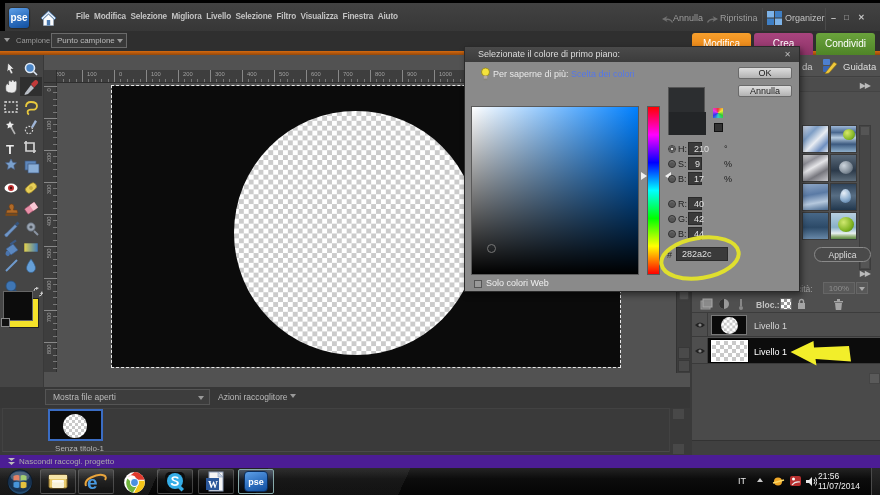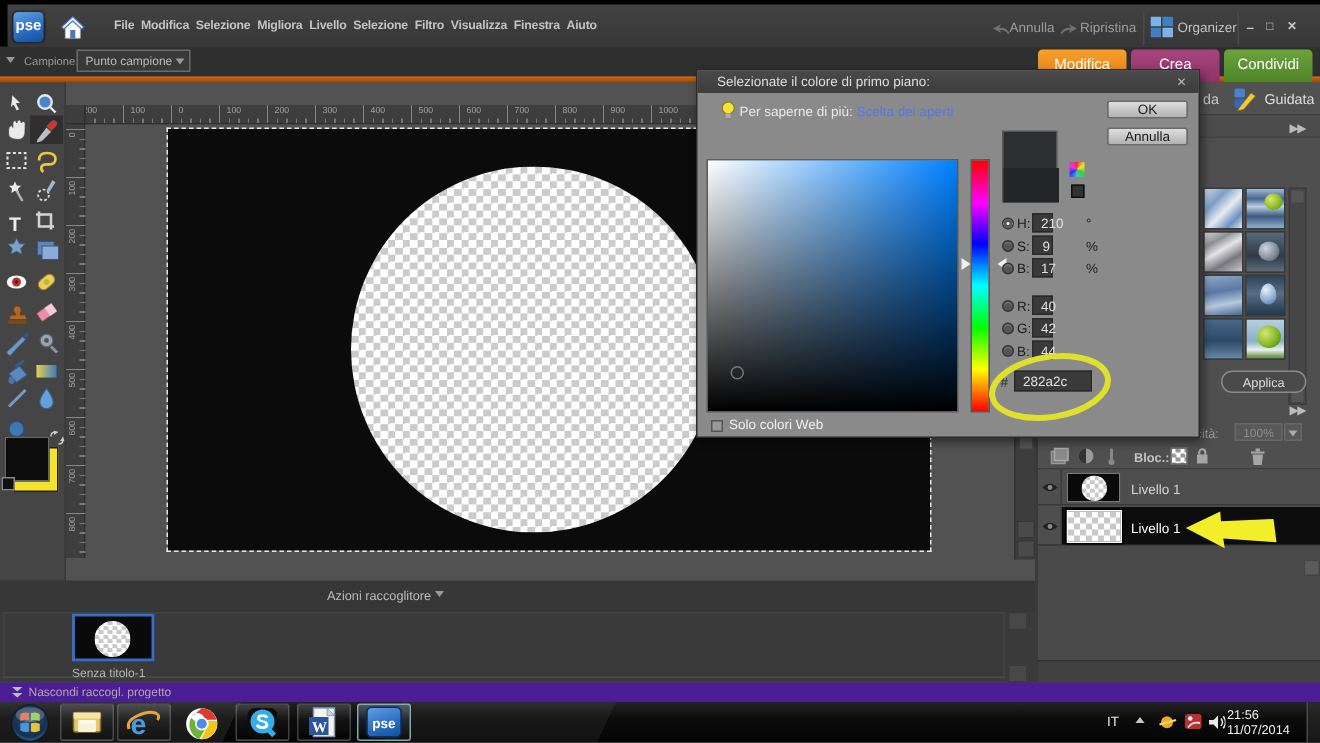--- a/index.html
+++ b/index.html
@@ -329,28 +329,29 @@
           </svg>
         </div>
       <div style="position:absolute;left:19px;top:2px;width:37px;height:22px;background:conic-gradient(#c9c9c9 25%,#fff 0 50%,#c9c9c9 0 75%,#fff 0) 0 0/8px 8px;border:1px solid #fff;outline:1px solid #000"></div>
       <span style="position:absolute;left:62px;top:9px;font-size:9px;color:#fff">Livello 1</span>
     </div>
     <div style="position:absolute;left:0;top:309px;width:188px;height:76px;background:#4a4a4a"></div>
     <div style="position:absolute;left:177px;top:318px;width:11px;height:11px;background:#5a5a5a;border:1px solid #444"></div>
     <div style="position:absolute;left:0;top:385px;width:188px;height:15px;background:#404040;border-top:1px solid #333"></div>
   </div>
   <div id="mostrarow">
+    <span style="position:absolute;left:45px;top:2px;width:165px;height:16px;background:#3d3d3d;border:1px solid #555;font-size:8.5px;color:#bbb;line-height:15px;padding-left:7px">Mostra file aperti<span style="position:absolute;right:5px;top:6px;width:0;height:0;border-left:3.5px solid transparent;border-right:3.5px solid transparent;border-top:4px solid #999"></span></span>
     <span style="position:absolute;left:218px;top:5px;font-size:8.5px;color:#bbb">Azioni raccoglitore <span style="display:inline-block;width:0;height:0;border-left:3px solid transparent;border-right:3px solid transparent;border-top:4px solid #999;vertical-align:2px"></span></span>
   </div>
   <div id="binarea">
       <div style="position:absolute;left:2px;top:0;width:668px;height:44px;border:1px solid #424242;border-bottom-color:#4a4a4a"></div>
     <div style="position:absolute;left:48px;top:1px;width:55px;height:32px;background:#0a0a0a;border:2px solid #3a6cc3">
       <div style="position:absolute;left:13px;top:2.5px;width:24px;height:24px;border-radius:50%;background:conic-gradient(#c9c9c9 25%,#fff 0 50%,#c9c9c9 0 75%,#fff 0) 0 0/6px 6px"></div>
     </div>
-    <div style="position:absolute;left:48px;top:36px;width:56px;text-align:left;font-size:8px;color:#b5b5b5">Senza titolo-1</div>
+    <div style="position:absolute;left:48px;top:36px;width:56px;text-align:right;font-size:8px;color:#b5b5b5">Senza titolo-1</div>
     <div style="position:absolute;left:672px;top:0px;width:13px;height:12px;background:#484848;border:1px solid #3a3a3a"></div>
     <div style="position:absolute;left:672px;top:35px;width:13px;height:12px;background:#484848;border:1px solid #3a3a3a"></div>
   </div>
   <div id="nascondibar"><svg style="position:absolute;left:8px;top:3px" width="7" height="8" viewBox="0 0 7 8">
         <path d="M0 0 L7 0 L3.5 3 Z M0 4 L7 4 L3.5 7 Z" fill="#bbb"></path>
       </svg><span style="padding-left:19px">Nascondi raccogl. progetto</span></div>
   <div id="taskbar">
     <div style="position:absolute;inset:0;background:linear-gradient(115deg,rgba(255,255,255,.07) 0 18%,rgba(255,255,255,0) 18% 30%,rgba(255,255,255,.05) 30% 46%,rgba(255,255,255,0) 46%)"></div>
 
     <svg style="position:absolute;left:6px;top:1px" width="28" height="26" viewBox="0 0 28 26">
@@ -432,21 +433,21 @@
     <div style="position:absolute;right:0;top:0;width:9px;height:27px;background:linear-gradient(#2a2a2a,#151515);border-left:1px solid #4a4a4a"></div>
   </div>
 
   <div id="dialog">
     <div id="dlgtitle">Selezionate il colore di primo piano:<span style="position:absolute;right:8px;top:0;color:#bbb;font-size:8px">✕</span></div>
     <svg style="position:absolute;left:15px;top:20px" width="11" height="14" viewBox="0 0 11 14">
         <circle cx="5.5" cy="5" r="4" fill="#f5e33c" stroke="#8a7a10" stroke-width=".7"></circle>
         <rect x="3.8" y="8.6" width="3.4" height="3" fill="#b5a8a0"></rect>
         <rect x="3.8" y="12" width="3.4" height="1.2" fill="#887"></rect>
       </svg>
-    <span style="position:absolute;left:28px;top:22px;font-size:9px;color:#e8e8e8">Per saperne di più: <a style="color:#5577e8">Scelta dei aperti</a></span>
+    <span style="position:absolute;left:28px;top:22px;font-size:9px;color:#e8e8e8">Per saperne di più: <a style="color:#5577e8">Scelta dei colori</a></span>
     <div class="dbtn" style="top:20px">OK</div>
     <div class="dbtn" style="top:38px">Annulla</div>
 
     <div id="svfield">
       <div style="position:absolute;inset:0;background:linear-gradient(to right,#fff,#0080ff)"></div>
       <div style="position:absolute;inset:0;background:linear-gradient(to top,#000,rgba(0,0,0,0))"></div>
       <div style="position:absolute;left:15px;top:137px;width:9px;height:9px;border-radius:50%;border:1.5px solid #777"></div>
     </div>
 
     <div id="hue"></div>

